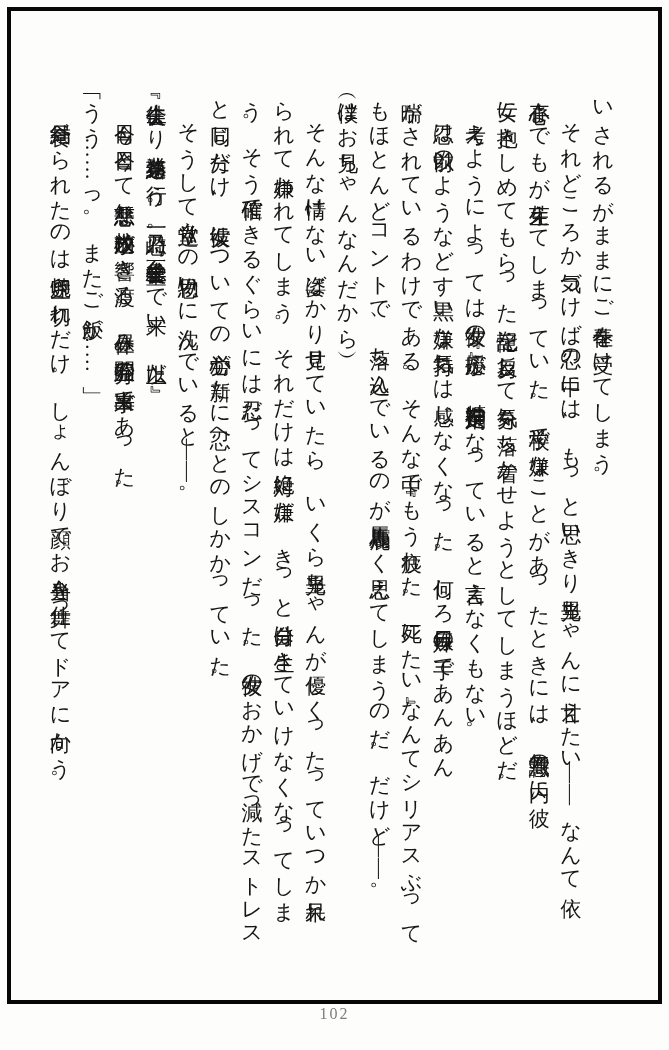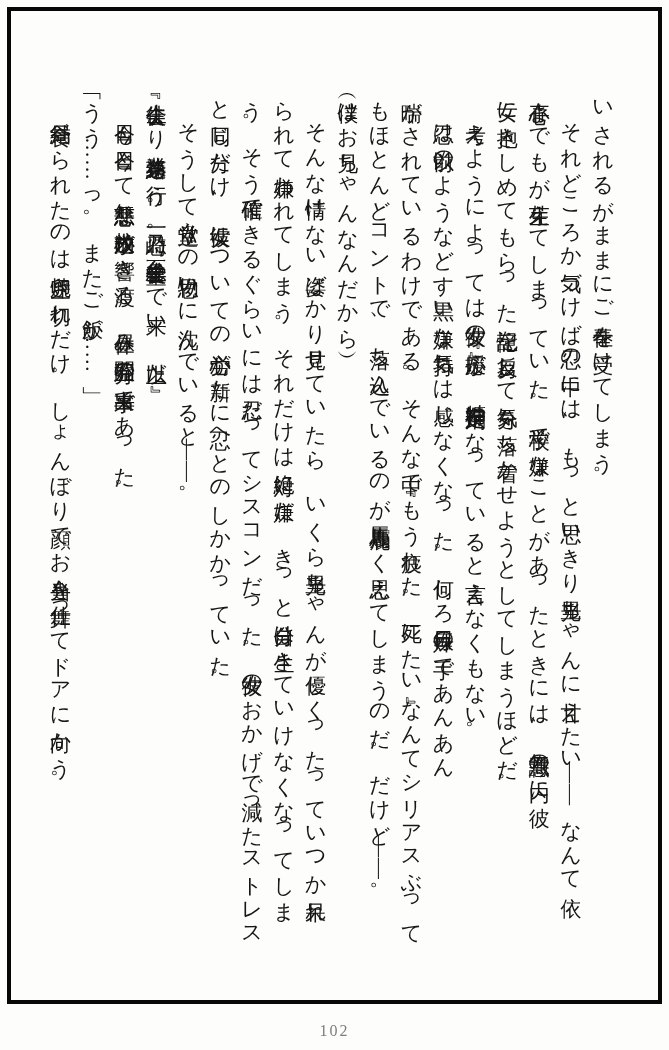--- a/index.html
+++ b/index.html
@@ -36,21 +36,21 @@
     letter-spacing: 1px;
     overflow: visible;
   }
   .line {
     line-height: 31.9px;
     margin: 0;
     white-space: nowrap;
   }
   .page-number {
     position: absolute;
-    bottom: 10px;
+    bottom: 27px;
     left: 0;
     right: 0;
     text-align: center;
     color: #7d7d7d;
     font-size: 16px;
     letter-spacing: 2px;
     font-family: "Liberation Serif", "DejaVu Serif", serif;
   }
 </style>
 </head>

